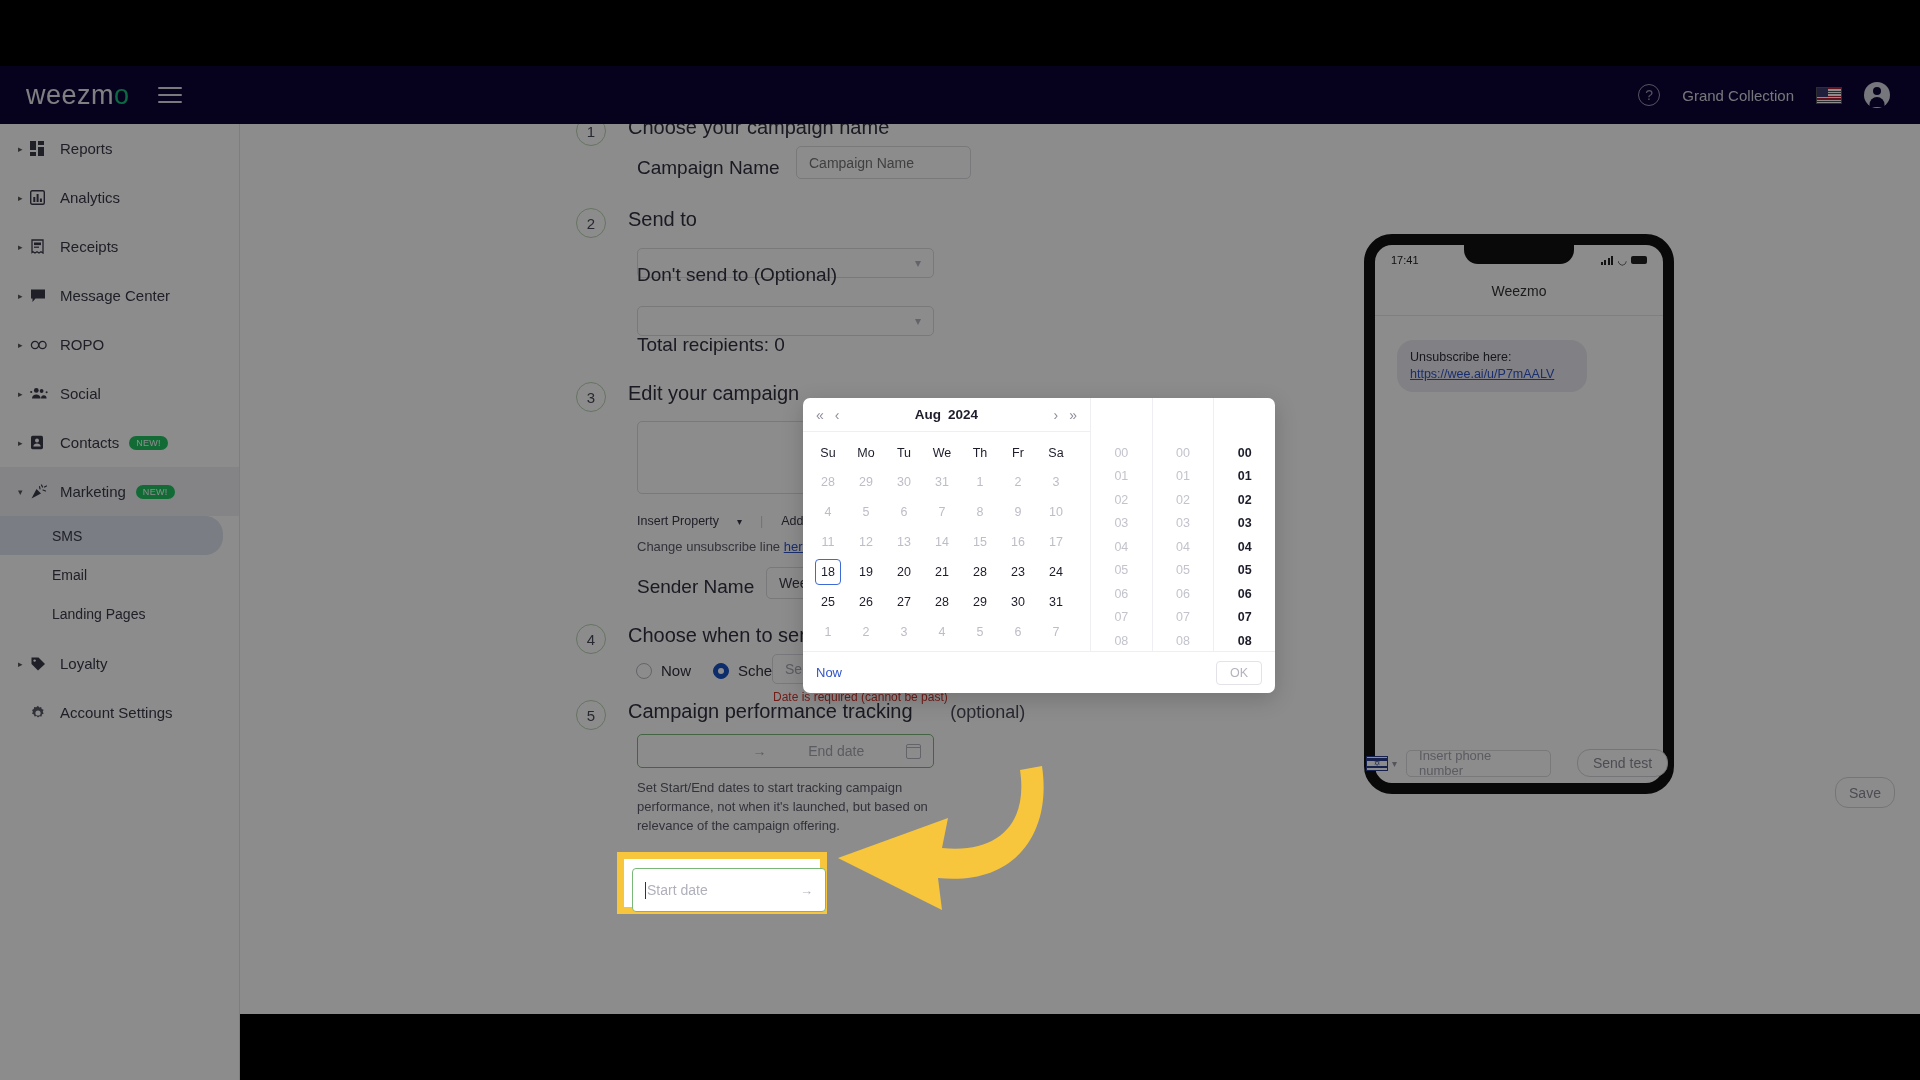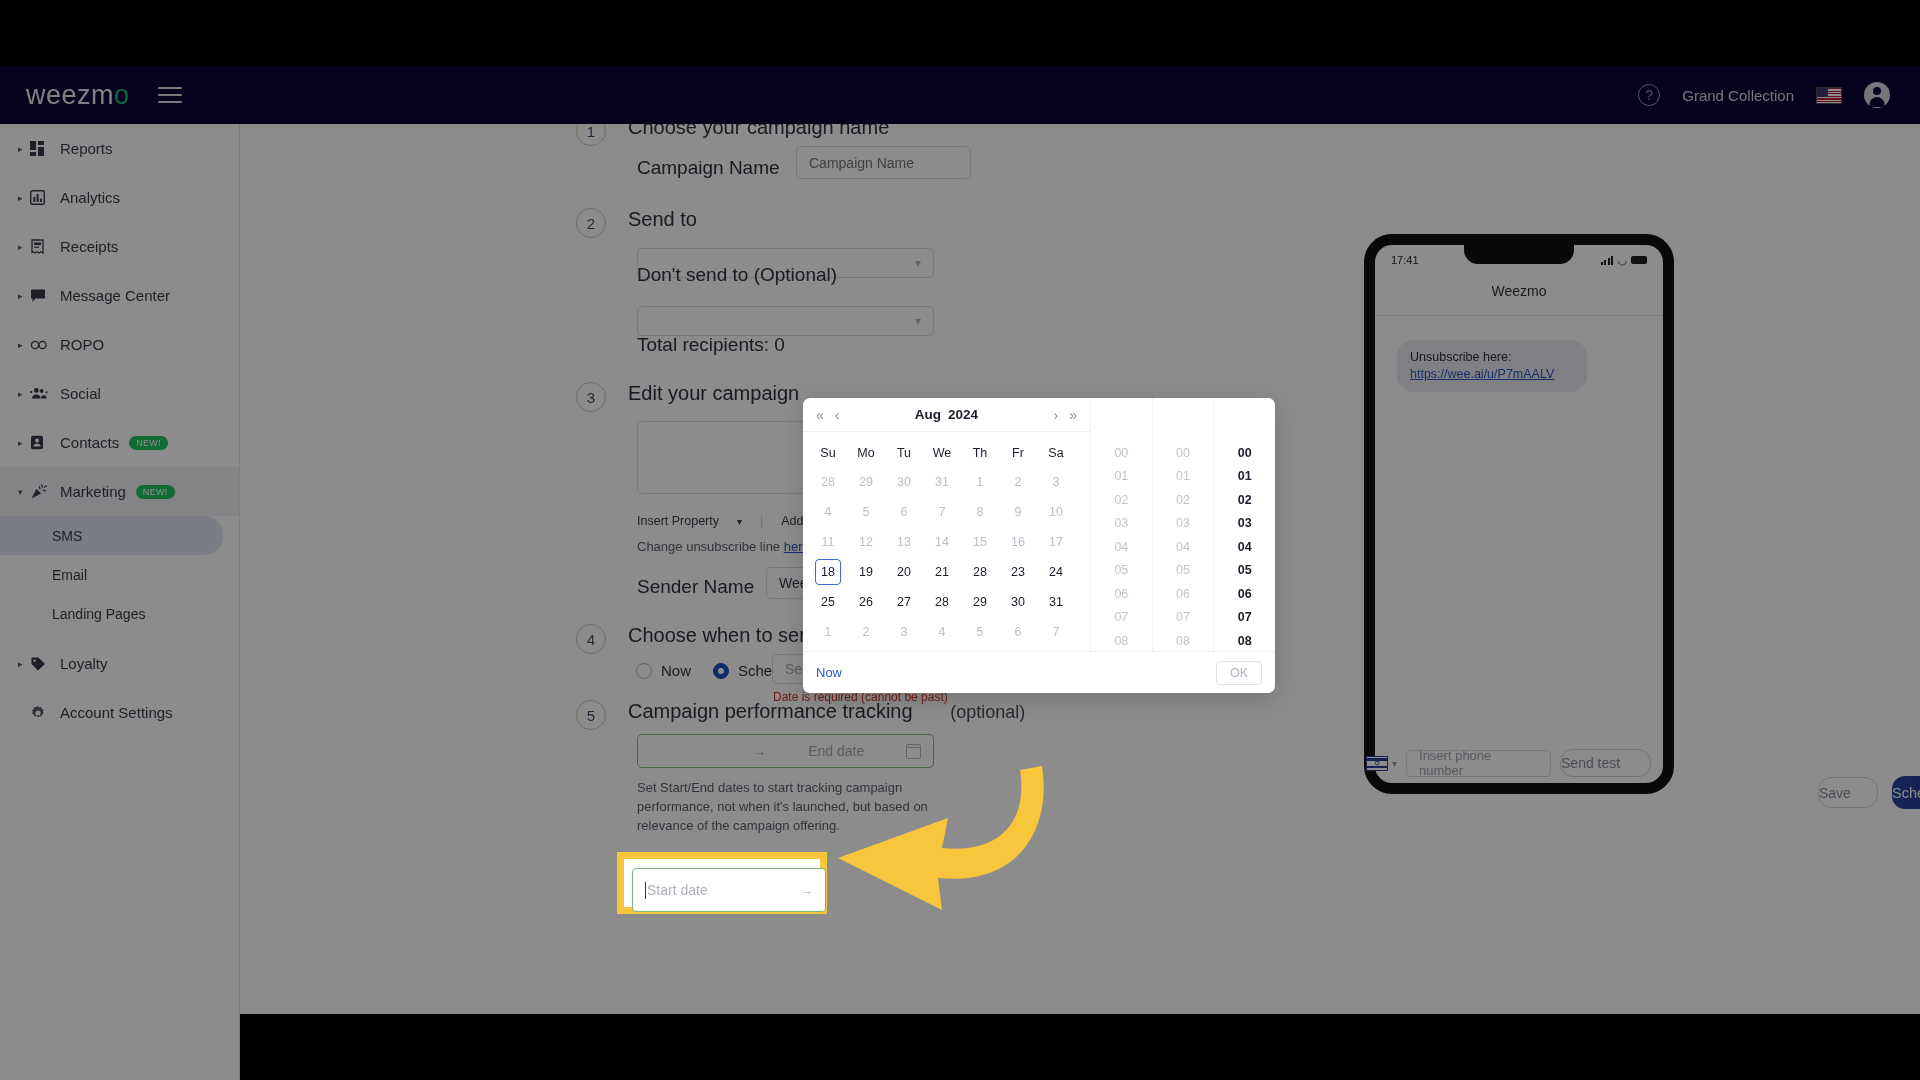--- a/index.html
+++ b/index.html
@@ -105,22 +105,22 @@
   .radio-wrap { display:flex; align-items:center; gap: 9px; font-size:15px; color:#30303f; }
   .radio { width:16px; height:16px; border-radius:50%; border:1.5px solid #b6b6c2; background:#fff; }
   .radio.checked { border:1.5px solid #1751c4; background:#1751c4; position:relative; }
   .radio.checked::after { content:""; position:absolute; left:4px; top:4px; width:6px; height:6px;
     border-radius:50%; background:#fff; }
 
   .cal-ico { width:15px; height:15px; border:1.4px solid #b5b5c0; border-radius:2px; position:relative; }
   .cal-ico::before { content:""; position:absolute; left:-1.4px; top:2px; width:15px; height:1.4px; background:#b5b5c0; }
 
   .btn {
-    display:flex; align-items:center; justify-content:flex-start;
-    border-radius:13px; font-size:14px; cursor:pointer;
+    display:flex; align-items:center; justify-content:center;
+    border-radius:13px; font-size:14px; cursor:pointer;margin-left:17px;
   }
   .btn-outline { border:1px solid #d6d6dd; color:#8b8b99; background:#fff; }
   .btn-primary { background:#27439c; color:#fff; }
 
   
   .phone {
     position:absolute; left: 1124px; top: 110px; width: 310px; height: 560px;
     background:#fff; border:11px solid #111; border-radius:28px;
     overflow:hidden;
   }

